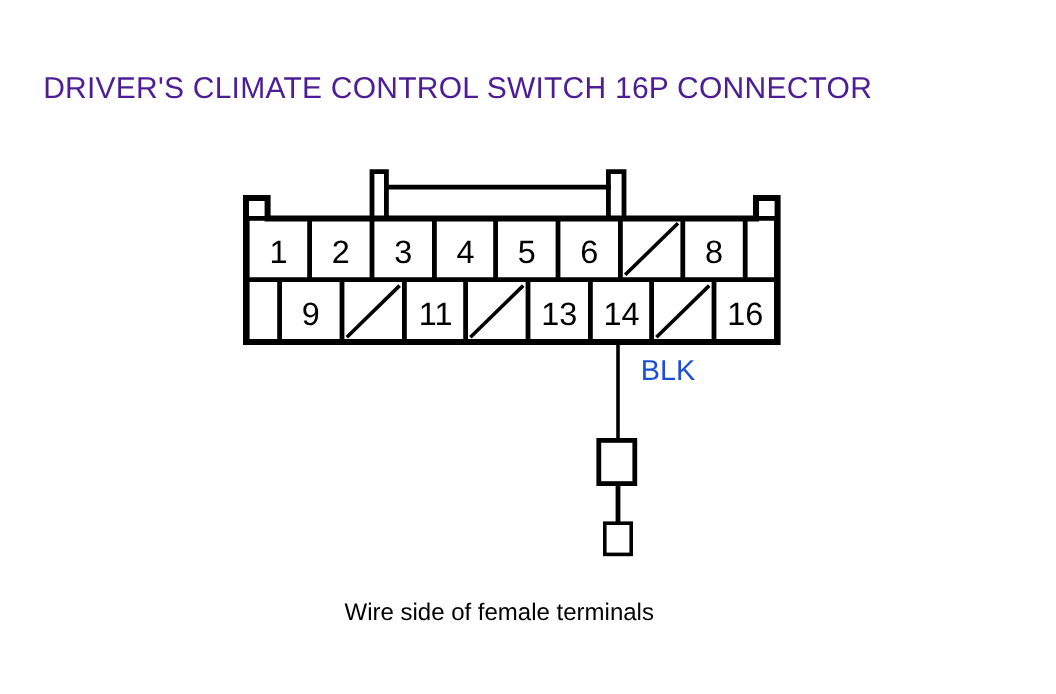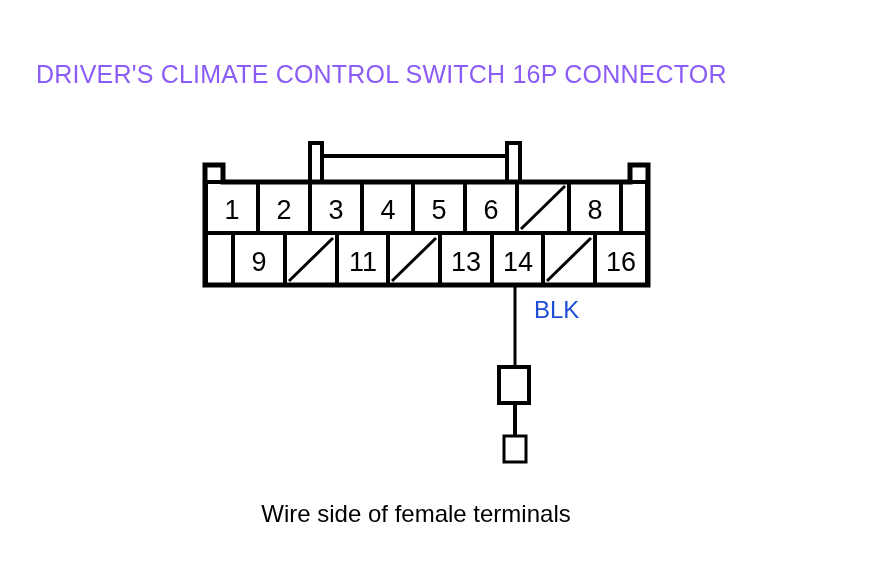--- a/index.html
+++ b/index.html
@@ -23,29 +23,29 @@
     height: 578px;
   }
   .title {
     position: absolute;
     left: 36px;
     top: 60px;
     width: 820px;
     font-size: 25px;
     letter-spacing: 0.2px;
     white-space: nowrap;
-    color: #8b5cf6;
+    color: #4c1d95;
   }
   .caption {
     position: absolute;
     left: 0px;
     top: 500px;
     width: 832px;
     text-align: center;
-    font-size: 24px;
+    font-size: 20px;
     color: #000;
   }
   .wire-label {
     position: absolute;
     left: 534px;
     top: 296px;
     font-size: 24px;
     color: #1d4ed8;
   }
   svg {

